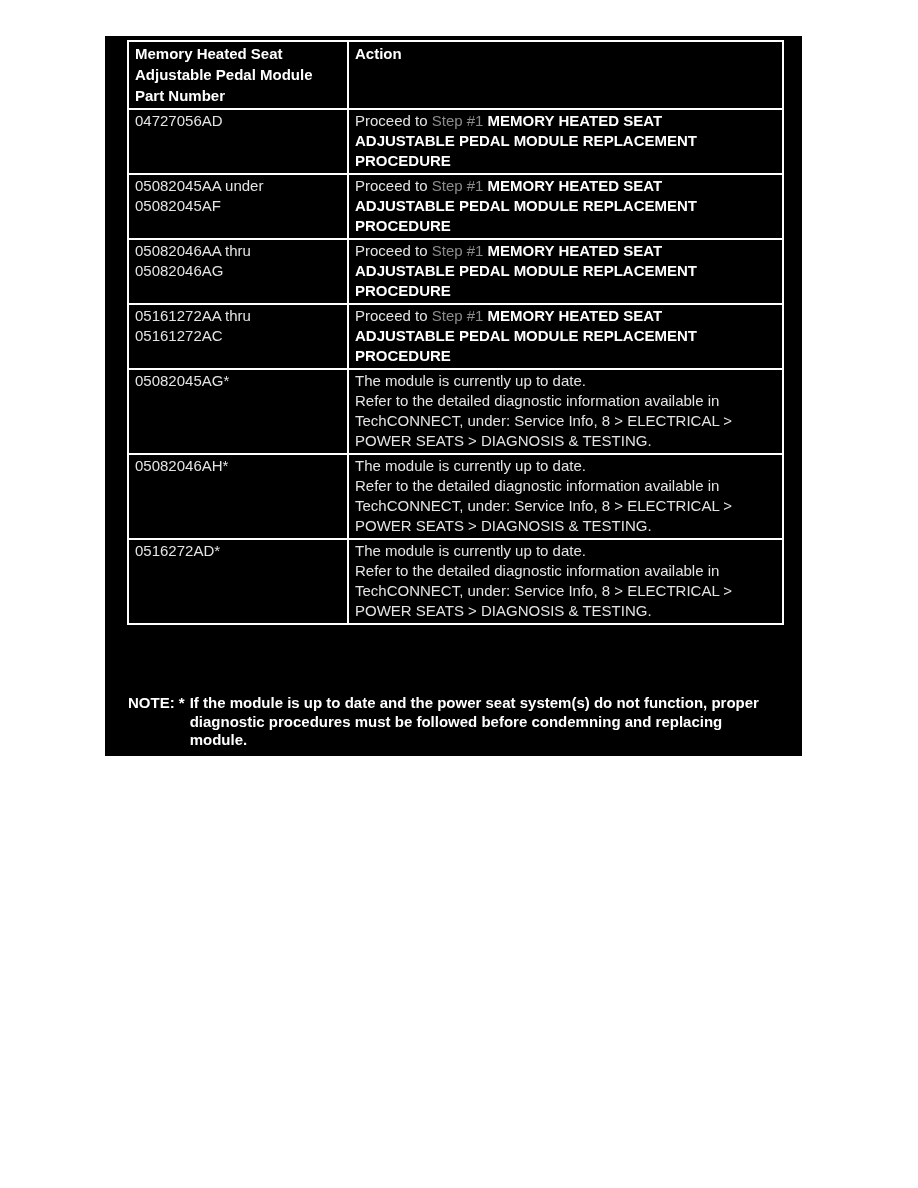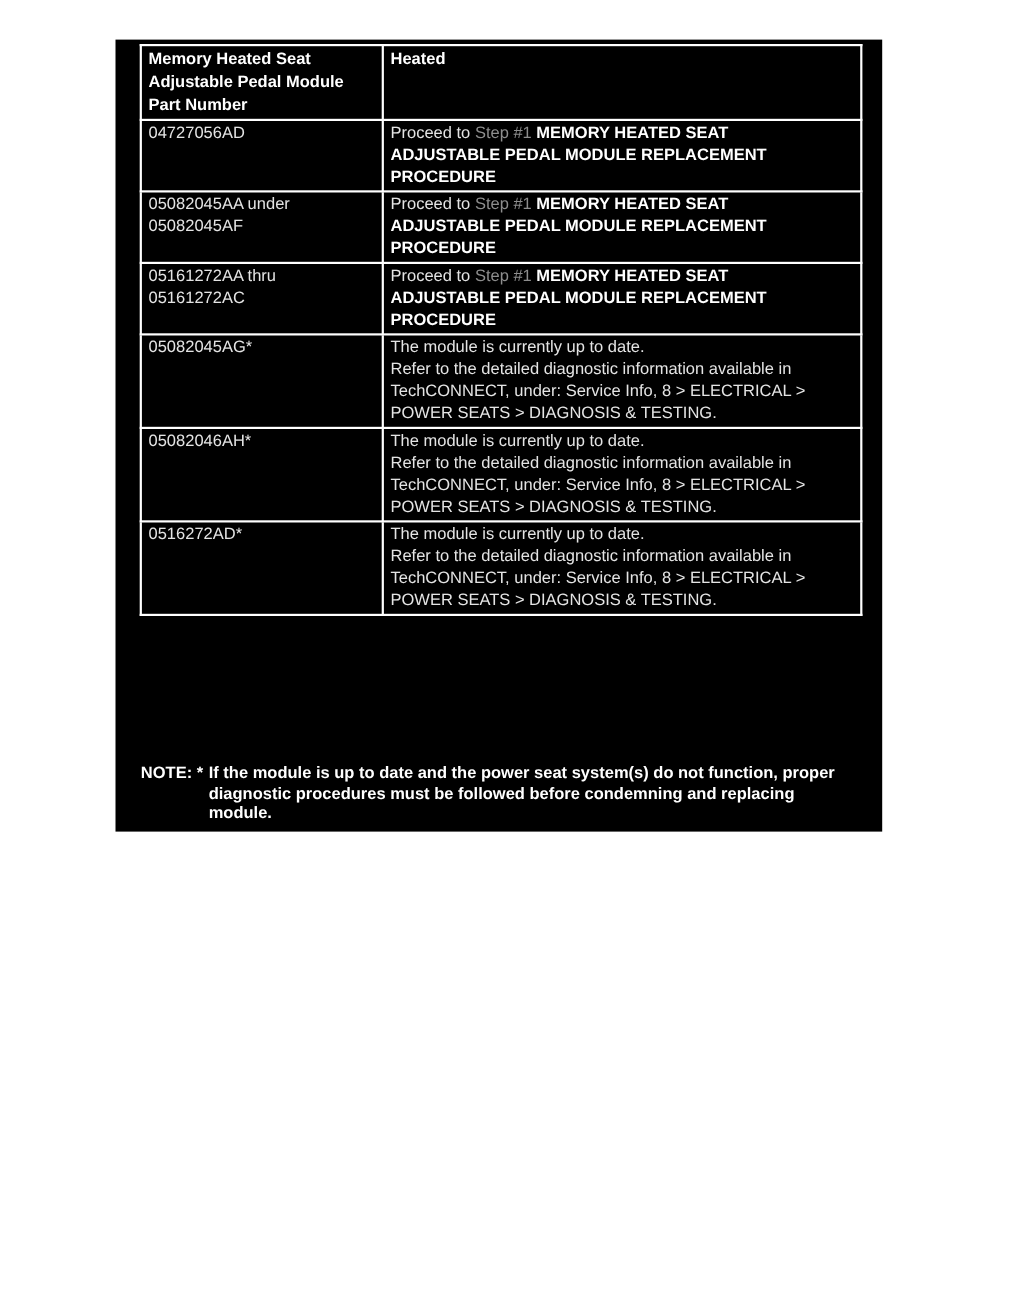--- a/index.html
+++ b/index.html
@@ -87,33 +87,40 @@
   <div class="panel">
 
     <table class="tbl">
       <colgroup>
           <col class="c1">
           <col class="c2">
         </colgroup>
       <thead>
         <tr>
           <th>Memory Heated Seat Adjustable Pedal Module Part Number</th>
-          <th>Heated</th>
+          <th>Action</th>
         </tr>
       </thead>
       <tbody>
           <tr class="proceed">
             <td class="part">04727056AD</td>
             <td>
               <div class="action-content"><span class="prefix">Proceed to </span><span class="step">Step #1</span><span class="boldpart"> MEMORY HEATED SEAT ADJUSTABLE PEDAL MODULE REPLACEMENT PROCEDURE</span></div>
             </td>
           </tr>
           <tr class="proceed">
             <td class="part">05082045AA under
 05082045AF</td>
+            <td>
+              <div class="action-content"><span class="prefix">Proceed to </span><span class="step">Step #1</span><span class="boldpart"> MEMORY HEATED SEAT ADJUSTABLE PEDAL MODULE REPLACEMENT PROCEDURE</span></div>
+            </td>
+          </tr>
+          <tr class="proceed">
+            <td class="part">05082046AA thru
+05082046AG</td>
             <td>
               <div class="action-content"><span class="prefix">Proceed to </span><span class="step">Step #1</span><span class="boldpart"> MEMORY HEATED SEAT ADJUSTABLE PEDAL MODULE REPLACEMENT PROCEDURE</span></div>
             </td>
           </tr>
           <tr class="proceed">
             <td class="part">05161272AA thru
 05161272AC</td>
             <td>
               <div class="action-content"><span class="prefix">Proceed to </span><span class="step">Step #1</span><span class="boldpart"> MEMORY HEATED SEAT ADJUSTABLE PEDAL MODULE REPLACEMENT PROCEDURE</span></div>
             </td>

